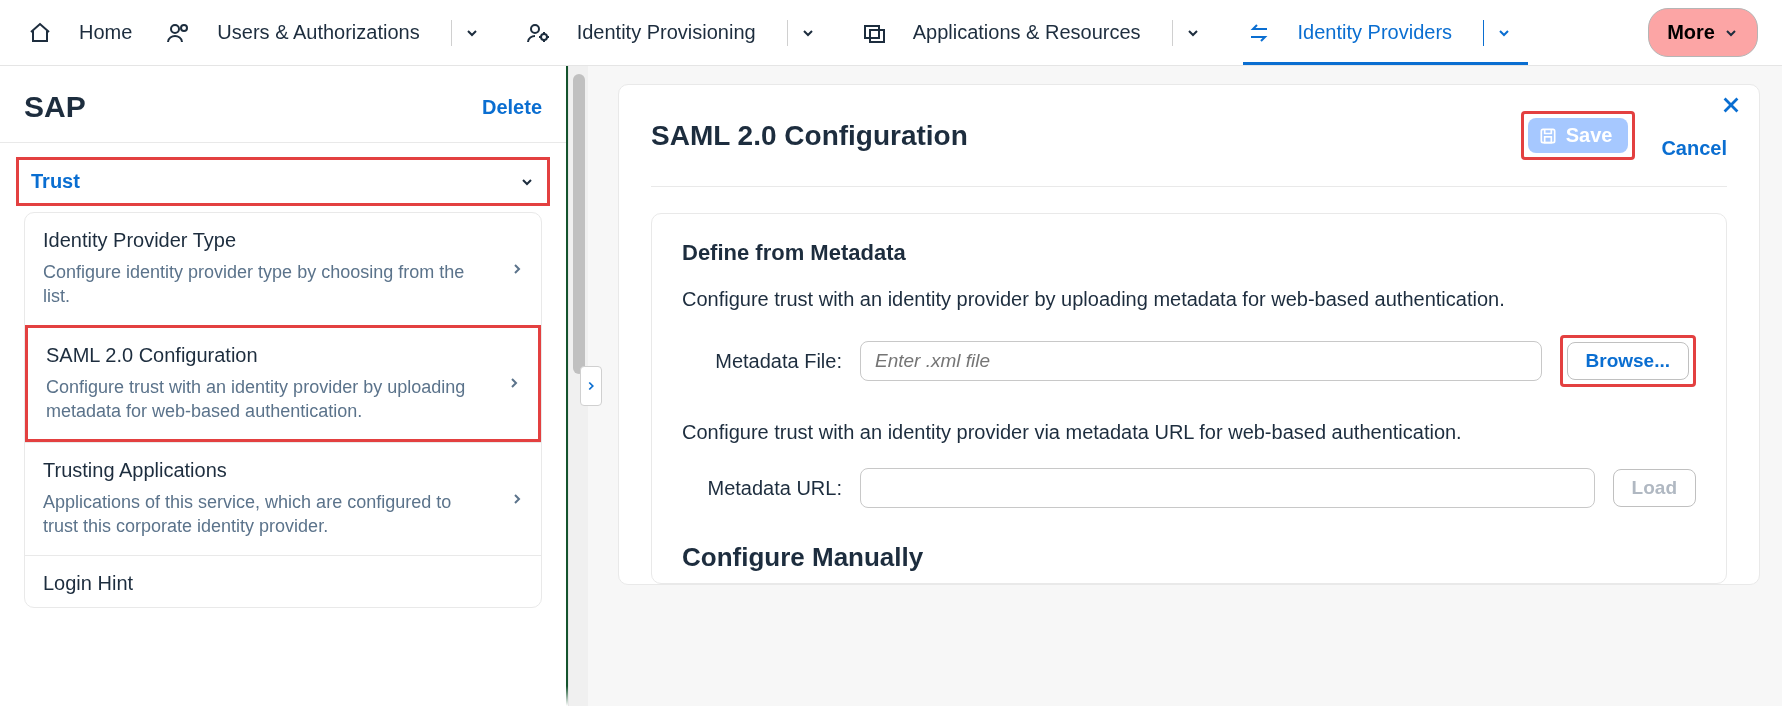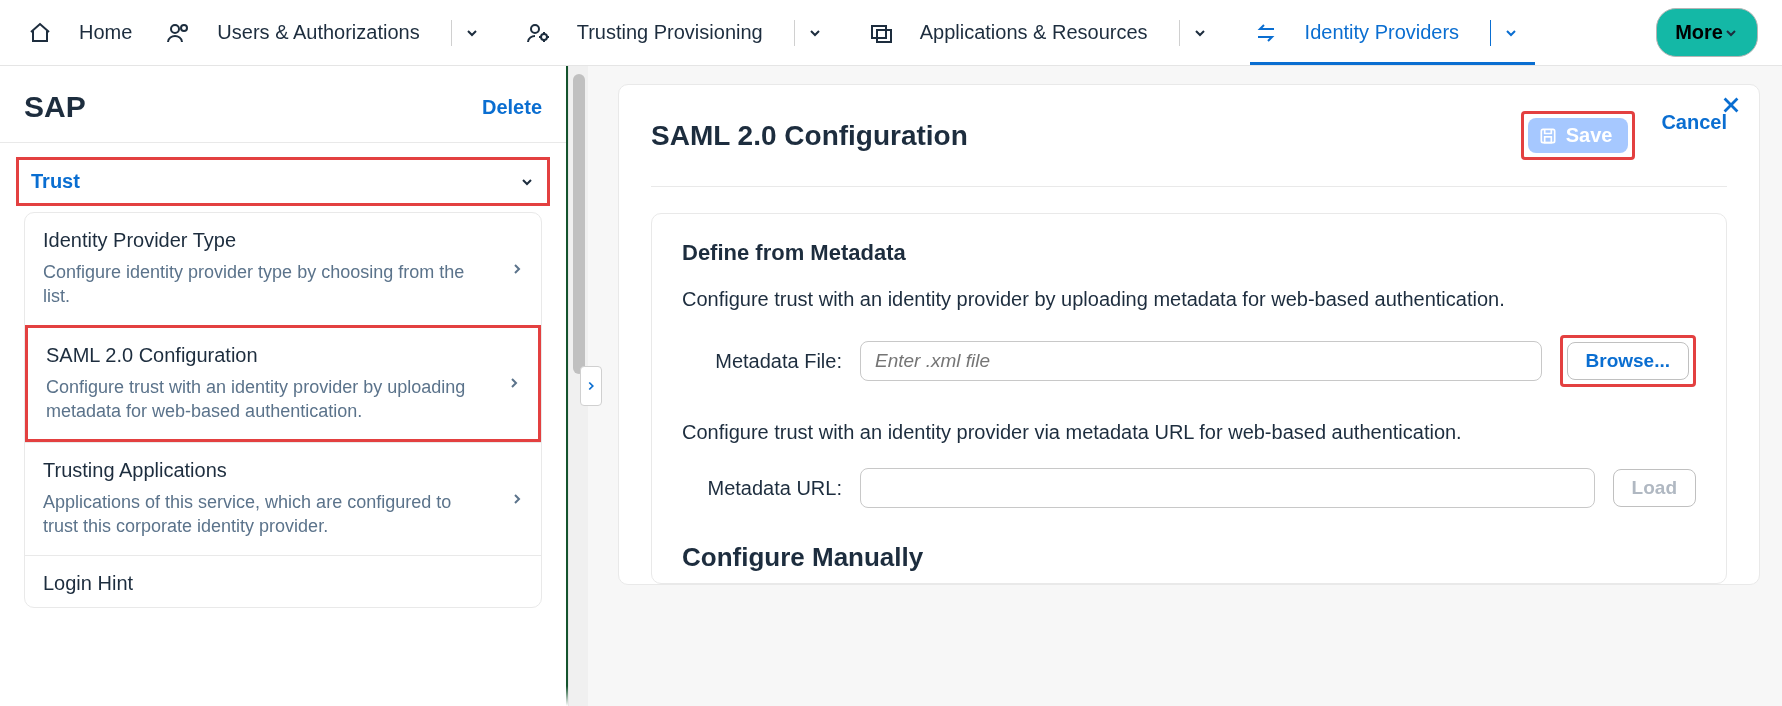--- a/index.html
+++ b/index.html
@@ -40,22 +40,23 @@
   .nav-item.active .nav-dd { border-left-color:#0a6ed1; color:#0a6ed1; }
   .spacer { flex: 1; }
   .more-btn {
     border: 1px solid #b5b5b5;
     border-radius: 20px;
     padding: 12px 18px;
     font-size: 20px;
     font-weight: 700;
     display: inline-flex;
     align-items: center;
+    gap: 8px;
     cursor: pointer;
-    background:#14b8a6;
+    background:#fca5a5;
   }
 
   
   .main {
     display: flex;
     height: calc(706px - 66px);
     background: #f7f7f7;
   }
 
   
@@ -147,21 +148,21 @@
     border:1px solid #e9e9e9;
   }
   .card-head {
     display:flex;
     align-items:center;
     justify-content:space-between;
     padding-bottom:26px;
     border-bottom:1px solid #e9e9e9;
   }
   .card-title { font-size:28px; font-weight:800; }
-  .card-actions { display:flex; align-items:flex-start; gap:26px; }
+  .card-actions { display:flex; align-items:flex-end; gap:26px; }
   .save-wrap { border:3px solid #e34040; padding:4px; border-radius:4px;}
   .save-btn {
     background:#a6c8ff;
     color:#fff;
     border:none;
     border-radius:8px;
     padding:6px 16px 6px 10px;
     font-size:20px;
     font-weight:700;
     display:inline-flex;
@@ -246,21 +247,21 @@
 
   <div class="nav-item">
     <span class="icon">
       <svg viewBox="0 0 24 24" width="24" height="24" fill="none" stroke="#1d2d3e" stroke-width="2">
           <circle cx="9" cy="8" r="4"></circle>
           <path d="M2 21c0-4 4-6 7-6"></path>
           <circle cx="18" cy="16" r="3"></circle>
           <path d="M18 13v-2m0 10v-2m3-3h2m-10 0h2"></path>
         </svg>
     </span>
-    <span>Trusting Provisioning</span>
+    <span>Identity Provisioning</span>
     <span class="nav-dd">
       <svg class="chev-down" viewBox="0 0 24 24" fill="none" stroke="#1d2d3e" stroke-width="3">
           <path d="M6 9l6 6 6-6"></path>
         </svg>
     </span>
   </div>
 
   <div class="nav-item">
     <span class="icon">
       <svg viewBox="0 0 24 24" width="24" height="24" fill="none" stroke="#1d2d3e" stroke-width="2">

